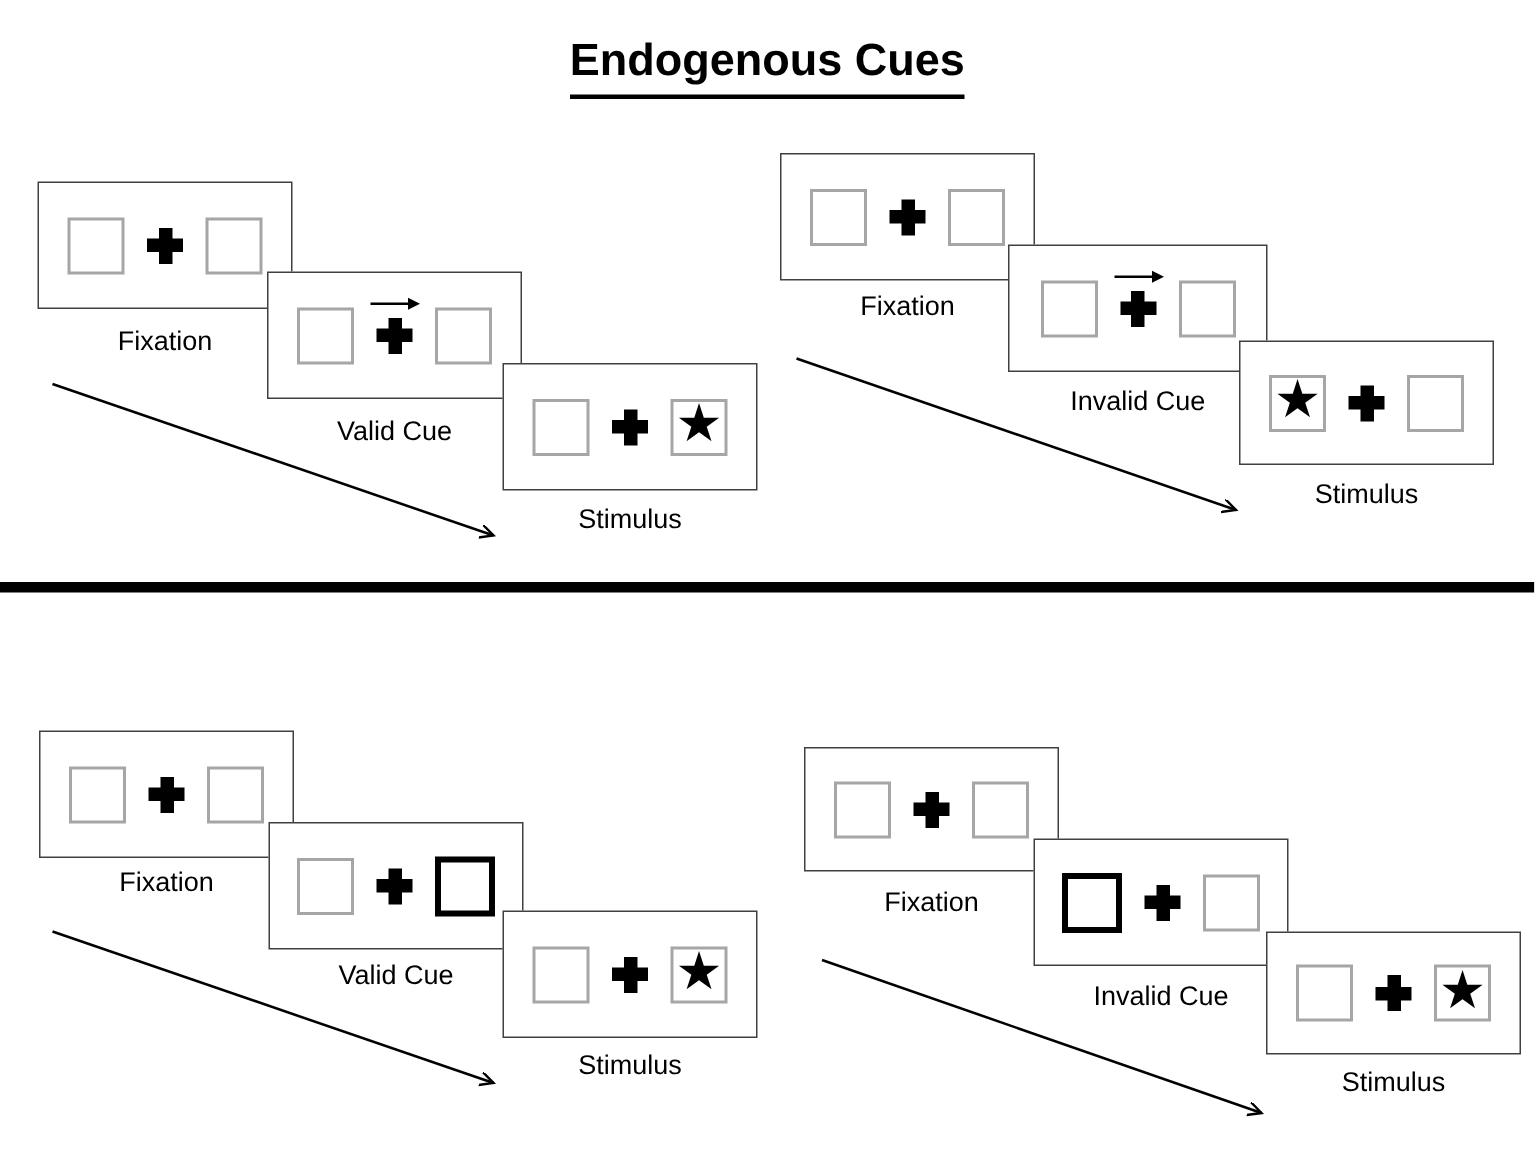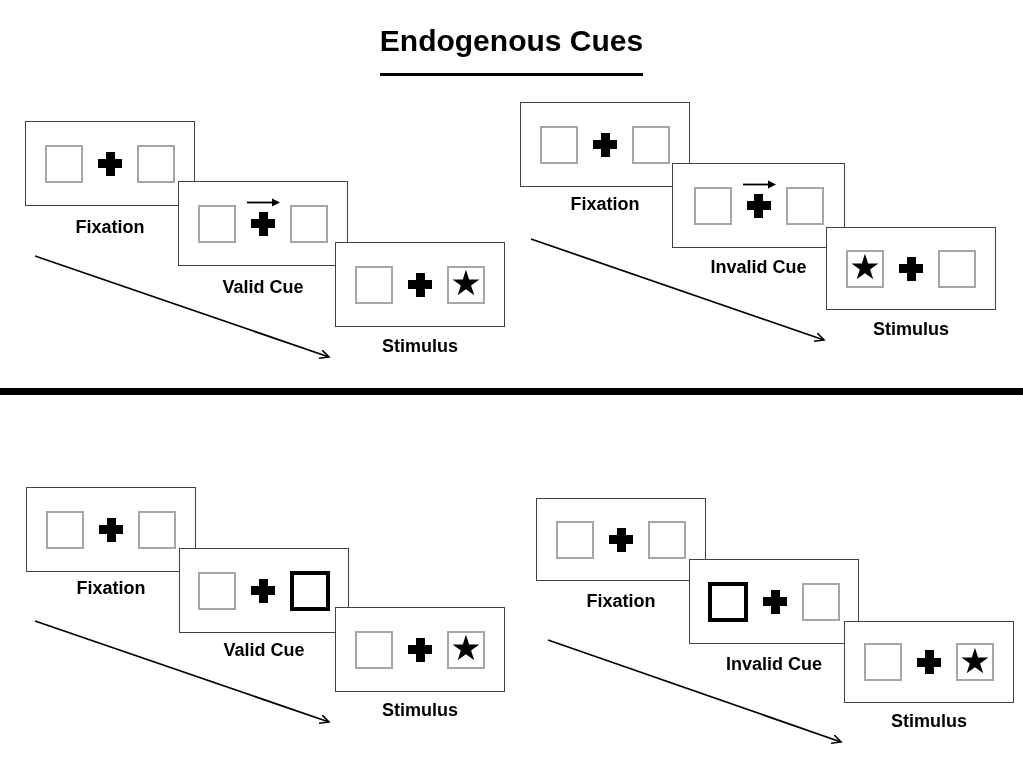--- a/index.html
+++ b/index.html
@@ -1,32 +1,32 @@
 <!DOCTYPE html>
 <html><head>
 <meta charset="utf-8">
 <style>
   html,body{margin:0;padding:0;background:#ffffff;}
   #stage{position:relative;width:1023px;height:767px;background:#ffffff;overflow:hidden;
          font-family:"Liberation Sans",sans-serif;color:#000;}
   .title{position:absolute;left:0;width:100%;text-align:center;font-size:30px;font-weight:bold;z-index:6;}
-  .title .tx{display:inline-block;border-bottom:3px solid #000;padding-bottom:16px;line-height:1.1;}
+  .title .tx{display:inline-block;border-bottom:3px solid #000;padding-bottom:6px;line-height:1.1;}
   .divider{position:absolute;left:0;top:388px;width:1023px;height:7px;background:#000;z-index:5;}
   .panel{position:absolute;width:170px;height:85px;background:#fff;border:1.5px solid #404040;
          box-sizing:border-box;display:flex;align-items:center;justify-content:center;gap:15px;}
   .box{width:38px;height:38px;background:#fff;border:2px solid #a6a6a6;box-sizing:border-box;
        display:flex;align-items:center;justify-content:center;}
   .box.cued{width:40px;height:40px;border:4px solid #000;}
   .star{font-family:"DejaVu Sans",sans-serif;font-size:35px;line-height:34px;color:#000;margin-top:-3px;}
   .plus{position:relative;width:24px;height:24px;flex:0 0 auto;}
   .plus i{position:absolute;background:#000;display:block;}
   .plus .ph{left:0;top:7.5px;width:24px;height:9px;}
   .plus .pv{top:0;left:7.5px;width:9px;height:24px;}
   .cue-arrow{position:absolute;left:50%;transform:translateX(-50%);top:-16px;}
-  .plabel{position:absolute;width:170px;text-align:center;font-size:18px;font-weight:bold;
+  .plabel{position:absolute;width:170px;text-align:center;font-size:18px;font-weight:normal;
           line-height:21px;z-index:6;}
   .arrows{position:absolute;left:0;top:0;z-index:1;pointer-events:none;}
   .z2{z-index:2}.z3{z-index:3}.z4{z-index:4}
 </style>
 </head>
 <body>
 
 <div id="stage">
 
   <div class="title" style="top:24px"><span class="tx">Endogenous Cues</span></div>

